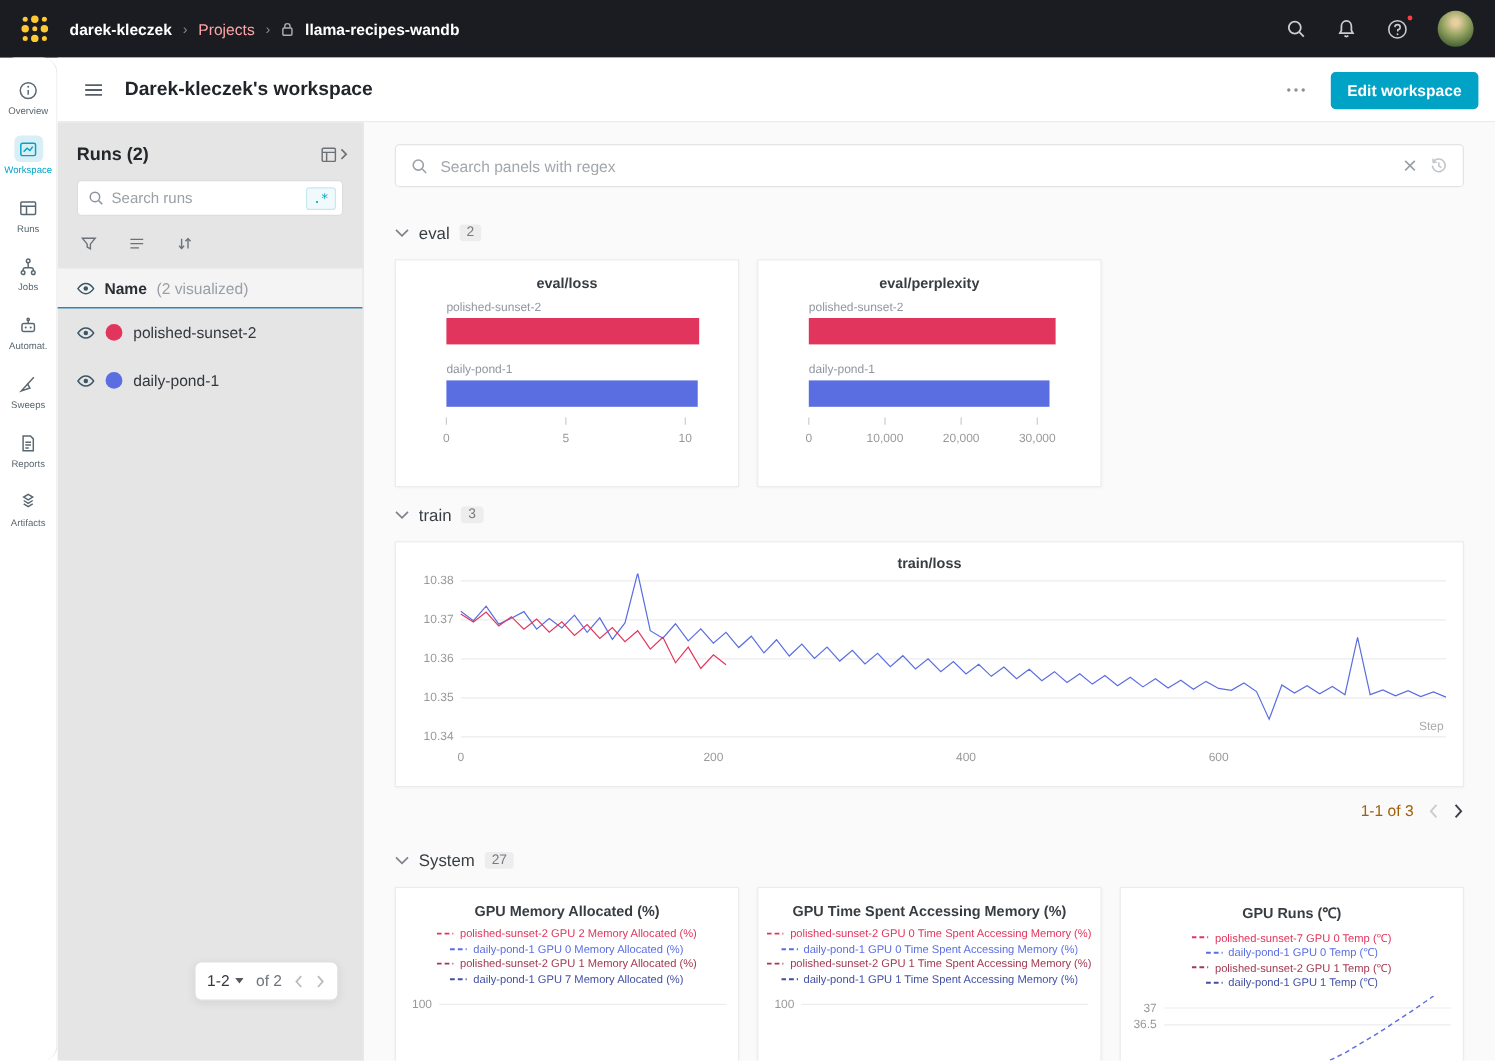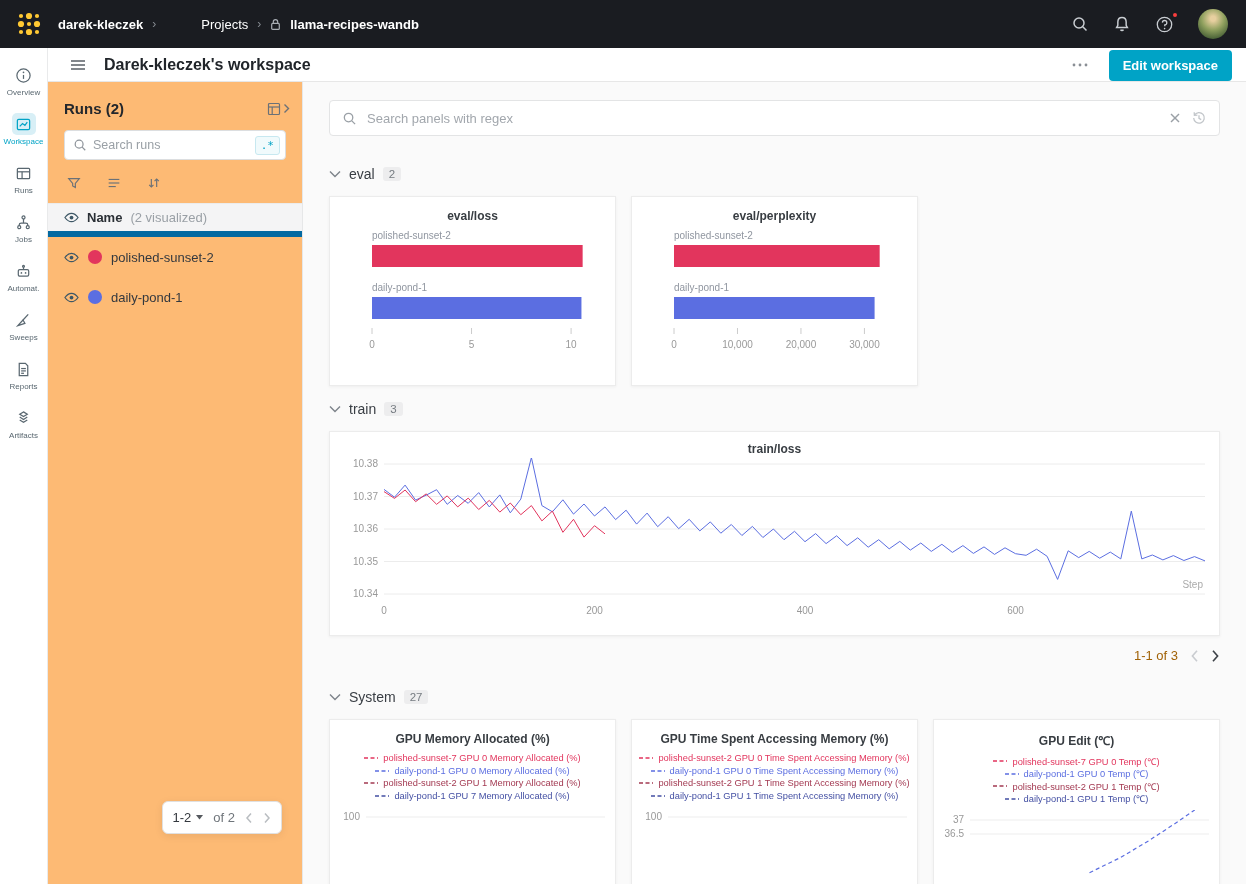--- a/index.html
+++ b/index.html
@@ -7,58 +7,58 @@
   button{cursor:pointer;color:inherit;}
   svg{display:block;}
   svg text{font-family:"Liberation Sans",sans-serif;}
 
   
   .topbar{height:48px;background:#1a1c21;display:flex;align-items:center;color:#fff;padding-right:18px;}
   .logo{width:58px;display:flex;justify-content:center;align-items:center;cursor:pointer;}
   .breadcrumb{display:flex;align-items:center;gap:9px;font-size:13px;}
   .bc-user,.bc-project{color:#fff;font-weight:700;cursor:pointer;text-decoration:none;}
   .bc-sep{color:#868b91;font-size:12px;}
-  .bc-muted{color:#ffffff;cursor:pointer;text-decoration:none;margin-left:36px;}
+  .bc-muted{color:#fca5a5;cursor:pointer;text-decoration:none;}
   .bc-lock{display:flex;align-items:center;color:#a9aeb4;}
   .topbar-right{margin-left:auto;display:flex;align-items:center;gap:24px;}
   .tb-icon{color:#c9cdd2;position:relative;display:flex;}
   .help-dot{position:absolute;top:-4px;right:-5px;width:8px;height:8px;border-radius:50%;background:#fa3e3e;border:2px solid #1a1c21;}
   .avatar{width:30px;height:30px;border-radius:50%;background:radial-gradient(circle at 50% 32%,#e7cf9f 10%,#8fa05e 45%,#35502c 90%);cursor:pointer;}
 
   
   .below{display:flex;height:836px;}
-  .rail{width:48px;border-right:1px solid #e9eaeb;display:flex;flex-direction:column;align-items:center;padding-top:8px;background:#fff;flex:none;}
+  .rail{width:48px;border-right:1px solid #e9eaeb;display:flex;flex-direction:column;align-items:center;padding-top:8px;background:#fff;flex:none;border-radius:13px;}
   .rail-item{display:flex;flex-direction:column;align-items:center;gap:3px;width:100%;padding:8px 0;color:#596770;cursor:pointer;}
   .rail-icon{width:24px;height:22px;display:flex;align-items:center;justify-content:center;border-radius:5px;}
   .rail-item.active .rail-icon{background:#d8eff6;}
   .rail-label{font-size:8px;line-height:1;color:inherit;}
 
   .right-col{flex:1;display:flex;flex-direction:column;min-width:0;}
-  .ws-header{height:34px;background:#fff;border-bottom:1px solid #e7e7e7;display:flex;align-items:center;padding:1px 14px 0 22px;flex:none;}
+  .ws-header{height:54px;background:#fff;border-bottom:1px solid #e7e7e7;display:flex;align-items:center;padding:1px 14px 0 22px;flex:none;}
   .hamburger{color:#585f66;margin-right:18px;display:flex;}
   .ws-title{font-size:16px;font-weight:700;color:#21252a;}
   .ws-right{margin-left:auto;display:flex;align-items:center;gap:16px;}
   .more-btn{color:#8a8f95;padding:4px;display:flex;}
   .edit-btn{color:#fff;font-size:13px;font-weight:700;padding:8px 14px;border-radius:4px;}
 
   .content-row{flex:1;display:flex;min-height:0;}
 
   
-  .runs-panel{width:255px;background:#fdba74;border-right:1px solid #e6e7e8;position:relative;flex:none;}
+  .runs-panel{width:255px;background:#e5e5e5;border-right:1px solid #e6e7e8;position:relative;flex:none;}
   .runs-head{display:flex;align-items:center;justify-content:space-between;padding:18px 12px 0 16px;}
   .runs-title{font-size:15px;font-weight:700;color:#23272c;}
   .table-btn{display:flex;align-items:center;color:#6b7177;gap:2px;}
   .runs-search{margin:13px 16px 0;height:30px;border:1px solid #dcdee0;border-radius:4px;display:flex;align-items:center;padding:0 5px 0 8px;gap:6px;background:#fff;}
   .runs-search input{flex:1;min-width:0;font-size:12.5px;color:#333;outline:none;}
   .runs-search input::placeholder{color:#9aa0a6;}
   .mag{color:#8d939a;display:flex;}
   .regex-btn{font-family:"DejaVu Sans Mono",monospace;font-size:11px;padding:2px 5px;border:1px solid #c7e8f0;border-radius:3px;background:#f0fafc;}
   .runs-tools{display:flex;gap:24px;padding:15px 0 12px 18px;color:#6b7177;border-bottom:1px solid #ececec;}
   .tool-btn{display:flex;}
-  .name-header{display:flex;align-items:center;gap:8px;background:#f4f4f5;height:33px;padding:0 16px;border-bottom:6px solid #0369a1;}
+  .name-header{display:flex;align-items:center;gap:8px;background:#f4f4f5;height:33px;padding:0 16px;border-bottom:1px solid #0369a1;}
   .eye-btn{color:#3d5766;display:flex;}
   .name-label{font-size:13px;font-weight:700;color:#2a2f35;}
   .name-note{font-size:13px;color:#9aa0a6;}
   .run-row{display:flex;align-items:center;gap:9px;height:40px;padding:0 16px;}
   .run-dot{width:14px;height:14px;border-radius:50%;flex:none;cursor:pointer;}
   .run-name{font-size:13px;color:#33383e;cursor:pointer;}
   .runs-pagination{position:absolute;right:20px;bottom:50px;height:33px;display:flex;align-items:center;gap:10px;background:#fff;border:1px solid #e0e0e0;border-radius:6px;box-shadow:0 2px 8px rgba(0,0,0,.08);padding:0 10px;}
   .page-size{display:flex;align-items:center;gap:5px;font-size:13px;color:#33383e;}
   .pg-of{font-size:13px;color:#6f757b;}
   .pg-nav{color:#b9bdc1;display:flex;}
@@ -493,21 +493,21 @@
         </div>
         <div class="cards-row">
           <div class="panel-card system-card">
             <div class="card-title">GPU Memory Allocated (%)</div>
             <div class="legend">
                 <div class="legend-row">
                   <span class="legend-inner">
                     <svg width="14" height="6">
                       <line x1="0" y1="3" x2="14" y2="3" stroke="#e2355d" stroke-width="1.6" stroke-dasharray="4,2.5"></line>
                     </svg>
-                    <span class="legend-label" style="color: rgb(226, 53, 93);">polished-sunset-7 GPU 0 Memory Allocated (%)</span>
+                    <span class="legend-label" style="color: rgb(226, 53, 93);">polished-sunset-2 GPU 2 Memory Allocated (%)</span>
                   </span>
                 </div>
                 <div class="legend-row">
                   <span class="legend-inner">
                     <svg width="14" height="6">
                       <line x1="0" y1="3" x2="14" y2="3" stroke="#5b6ee1" stroke-width="1.6" stroke-dasharray="4,2.5"></line>
                     </svg>
                     <span class="legend-label" style="color: rgb(91, 110, 225);">daily-pond-1 GPU 0 Memory Allocated (%)</span>
                   </span>
                 </div>
@@ -572,21 +572,21 @@
                 </div>
               </div>
             <div class="strip">
                 <svg width="285" height="70">
                   <line x1="36" y1="10" x2="275" y2="10" stroke="#ededed"></line>
                   <text x="30" y="13" text-anchor="end" fill="#999999" font-size="10">100</text>
                 </svg>
               </div>
           </div>
           <div class="panel-card system-card">
-            <div class="card-title">GPU Edit (℃)</div>
+            <div class="card-title">GPU Runs (℃)</div>
             <div class="legend">
                 <div class="legend-row">
                   <span class="legend-inner">
                     <svg width="14" height="6">
                       <line x1="0" y1="3" x2="14" y2="3" stroke="#e2355d" stroke-width="1.6" stroke-dasharray="4,2.5"></line>
                     </svg>
                     <span class="legend-label" style="color: rgb(226, 53, 93);">polished-sunset-7 GPU 0 Temp (℃)</span>
                   </span>
                 </div>
                 <div class="legend-row">

